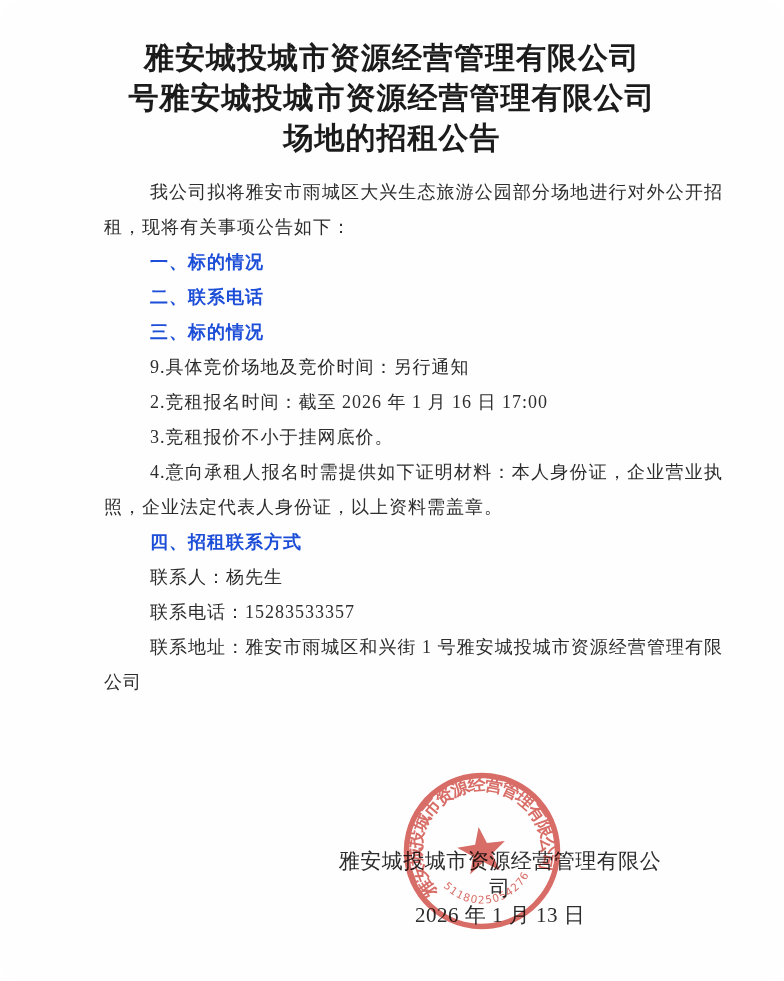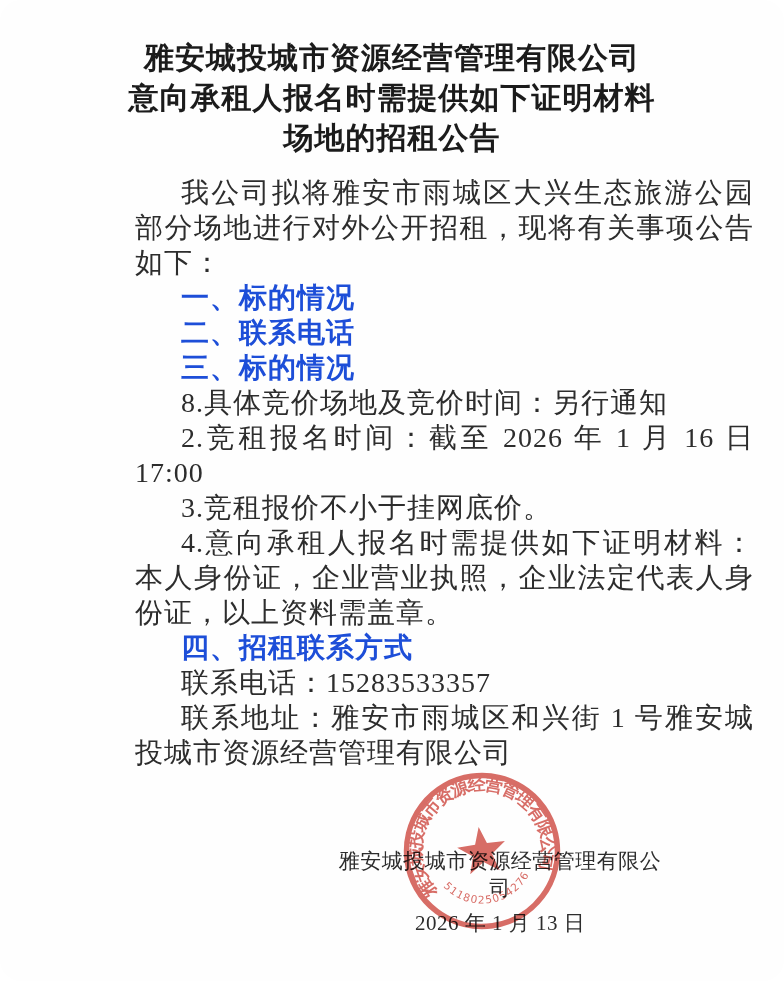--- a/index.html
+++ b/index.html
@@ -27,25 +27,24 @@
     font-size: 30px;
     line-height: 40px;
     letter-spacing: 1px;
   }
 
   .body-block {
     position: absolute;
     left: 104px;
     top: 175px;
     width: 619px;
-    font-size: 28px;
+    font-size: 18px;
     line-height: 35px;
     letter-spacing: 1px;
     text-align: justify;
-    margin-left: 31px;
   }
   .body-block p {
     margin: 0;
     text-indent: 46px;
   }
   .body-block p.heading {
     font-family: "Liberation Sans", "DejaVu Sans", sans-serif;
     font-weight: bold;
     color: #1d4ed8;
   }
@@ -55,55 +54,55 @@
     left: 333px;
     top: 848px;
     width: 334px;
     text-align: center;
     font-size: 21px;
     line-height: 27px;
     color: #2d2d2d;
     letter-spacing: 0.5px;
   }
   .signature-block .sig-date {
-    margin-top: 8px;
   }
 
   .seal {
     position: absolute;
     left: 401px;
     top: 770px;
     width: 162px;
     height: 162px;
     opacity: 0.8;
     mix-blend-mode: multiply;
     pointer-events: none;
   }
 </style>
 </head>
 <body>
 
 <div class="page">
 
   <div class="title-block">
     <div>雅安城投城市资源经营管理有限公司</div>
-    <div>意向承租人报名时需提供如下证明材料</div>
+    <div>号雅安城投城市资源经营管理有限公司</div>
     <div>场地的招租公告</div>
   </div>
 
   <div class="body-block">
     <p class="body">我公司拟将雅安市雨城区大兴生态旅游公园部分场地进行对外公开招租，现将有关事项公告如下：</p>
     <p class="heading">一、标的情况</p>
     <p class="heading">二、联系电话</p>
     <p class="heading">三、标的情况</p>
-    <p class="body">8.具体竞价场地及竞价时间：另行通知</p>
+    <p class="body">9.具体竞价场地及竞价时间：另行通知</p>
     <p class="body">2.竞租报名时间：截至 2026 年 1 月 16 日 17:00</p>
     <p class="body">3.竞租报价不小于挂网底价。</p>
     <p class="body">4.意向承租人报名时需提供如下证明材料：本人身份证，企业营业执照，企业法定代表人身份证，以上资料需盖章。</p>
     <p class="heading">四、招租联系方式</p>
+    <p class="body">联系人：杨先生</p>
     <p class="body">联系电话：15283533357</p>
     <p class="body">联系地址：雅安市雨城区和兴街 1 号雅安城投城市资源经营管理有限公司</p>
   </div>
 
   <div class="signature-block">
     <div class="sig-company">雅安城投城市资源经营管理有限公司</div>
     <div class="sig-date">2026 年 1 月 13 日</div>
   </div>
 
   <svg class="seal" viewBox="0 0 160 160" xmlns="http://www.w3.org/2000/svg">

